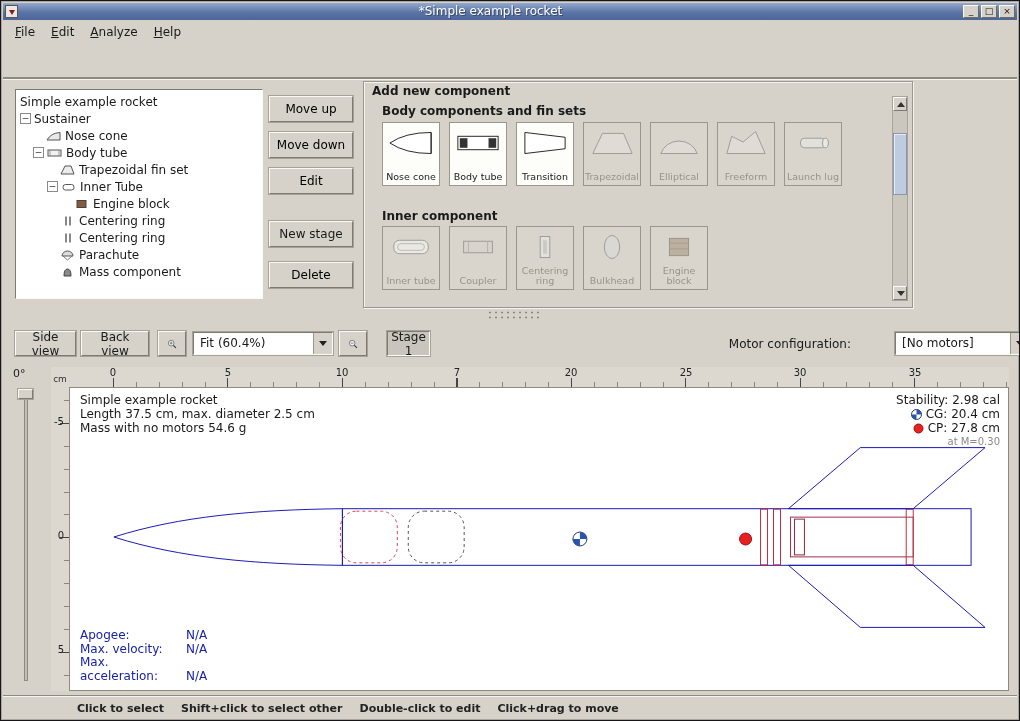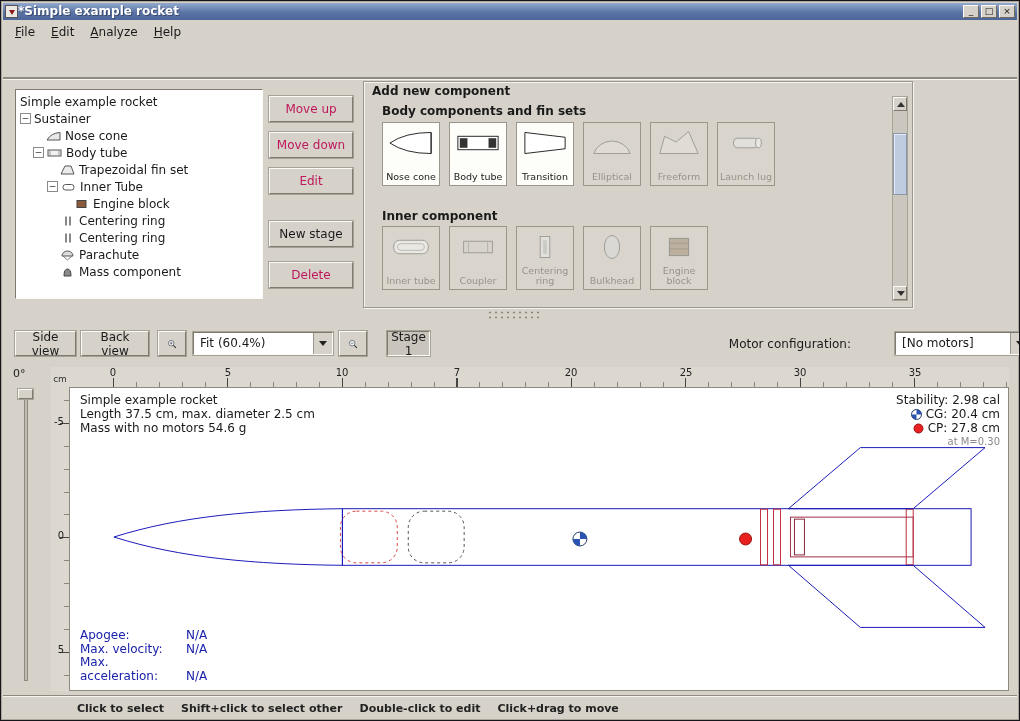--- a/index.html
+++ b/index.html
@@ -11,21 +11,21 @@
 
   
   .titlebar { position:absolute; left:2px; top:2px; right:2px; height:17px;
               background:linear-gradient(#93a9cd,#5b74a6 55%,#4c6699);
               display:flex; align-items:center; }
   .win-menu-btn { width:13px; height:13px; margin-left:2px; background:#ece9e4;
                   border:1px solid #555; position:relative; }
   .win-menu-btn::after { content:""; position:absolute; left:3px; top:4px;
                   border-left:3px solid transparent; border-right:3px solid transparent;
                   border-top:5px solid #8c1a1a; }
-  .titlebar .title { flex:1; color:#fff; font-weight:bold; font-size:12px;
+  .titlebar .title { flex:1; text-align:center; color:#fff; font-weight:normal; font-size:12px;
                      line-height:17px; text-shadow:1px 1px 0 #3a4a6e;border-radius:7px; }
   .win-controls { display:flex; gap:2px; margin-right:2px; }
   .win-btn { width:16px; height:13px; background:#d6d2ca; text-align:center;
              font-size:9px; line-height:11px; color:#111;
              border:1px solid; border-color:#fbfaf5 #6e6a60 #6e6a60 #fbfaf5; }
 
   
   .menubar { position:absolute; left:2px; top:19px; right:2px; height:24px;
              display:flex; align-items:center; padding-left:4px; }
   .menu-item { display:inline-block; padding:3px 8px; font-size:12px; }
@@ -50,21 +50,21 @@
               font-size:9px; line-height:9px; text-align:center; color:#333;
               margin-right:3px; flex:0 0 auto; }
   .ticon { width:15px; height:12px; margin-right:4px; flex:0 0 auto; }
   .tree-label { font-size:12px; }
 
   
   .btn { position:absolute; background:#d6d2ca; text-align:center; font-size:12px;
          border:1px solid; border-color:#fbfaf5 #7e7a70 #7e7a70 #fbfaf5;
          box-shadow:0 0 0 1px #a6a298; display:flex; align-items:center; justify-content:center; }
   .act { left:268px; width:84px; height:26px; }
-  .btn.disabled { color:#be185d; }
+  .btn.disabled { color:#000000; }
 
   
   .groupbox { position:absolute; left:362px; top:80px; width:550px; height:227px;
               border:1px solid #9a968c; box-shadow:inset 1px 1px 0 #f6f4f0, 1px 1px 0 #f6f4f0; }
   .group-title { position:absolute; left:8px; top:2px; font-weight:bold; font-size:12px; }
   .section-label { position:absolute; left:18px; font-weight:bold; font-size:12px; }
   .comp-row { position:absolute; left:18px; display:flex; gap:9px; }
   .comp-btn { width:58px; height:64px; background:#fdfdfa; border:1px solid #9a968c;
               display:flex; flex-direction:column; align-items:center; justify-content:space-between;
               padding:5px 1px 3px; }
@@ -280,20 +280,26 @@
         <span class="comp-label">Body tube</span>
       </div>
       <div class="comp-btn">
         <svg class="comp-icon" viewBox="0 0 48 30">
           <path d="M3,4 L3,26 L45,21 L45,9 Z" fill="#fff" stroke="#222"></path>
           </svg>
         <span class="comp-label">Transition</span>
       </div>
       <div class="comp-btn disabled">
         <svg class="comp-icon" viewBox="0 0 48 30">
+          <path d="M4,26 L14,5 L36,5 L45,26 Z" fill="#e9e6e0" stroke="#555"></path>
+          </svg>
+        <span class="comp-label">Trapezoidal</span>
+      </div>
+      <div class="comp-btn disabled">
+        <svg class="comp-icon" viewBox="0 0 48 30">
           <path d="M5,26 A20,19 0 0 1 43,26 Z" fill="#e9e6e0" stroke="#555"></path>
           </svg>
         <span class="comp-label">Elliptical</span>
       </div>
       <div class="comp-btn disabled">
         <svg class="comp-icon" viewBox="0 0 48 30">
           <path d="M4,26 L9,8 L21,14 L34,3 L44,26 Z" fill="#e9e6e0" stroke="#555"></path>
           </svg>
         <span class="comp-label">Freeform</span>
       </div>

